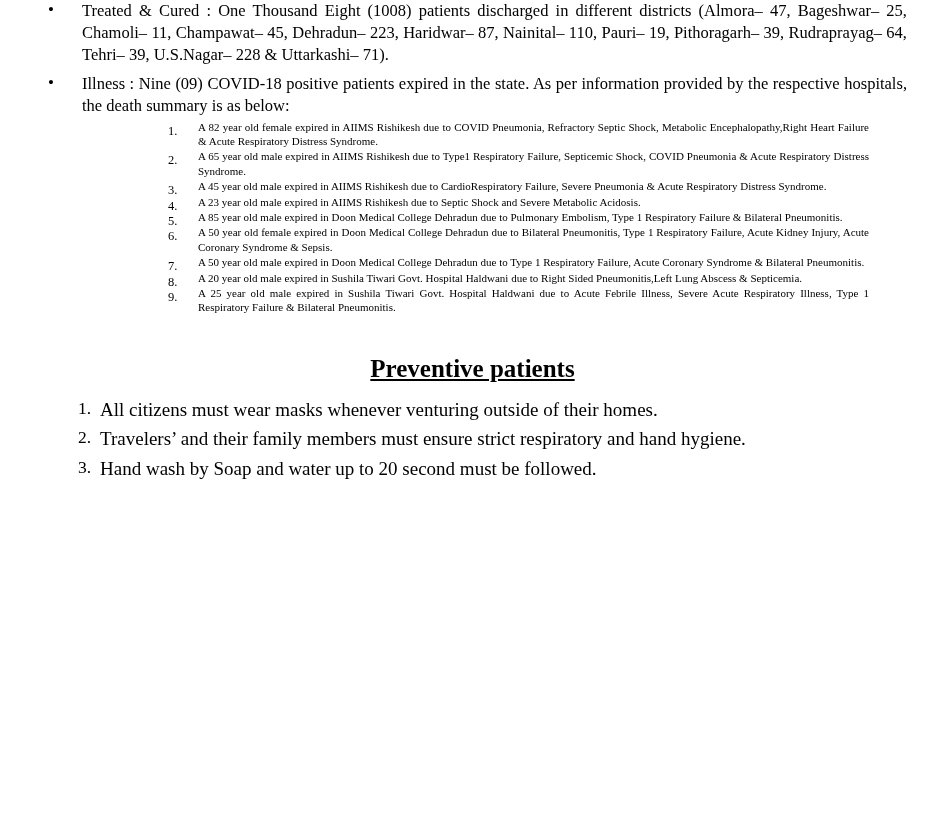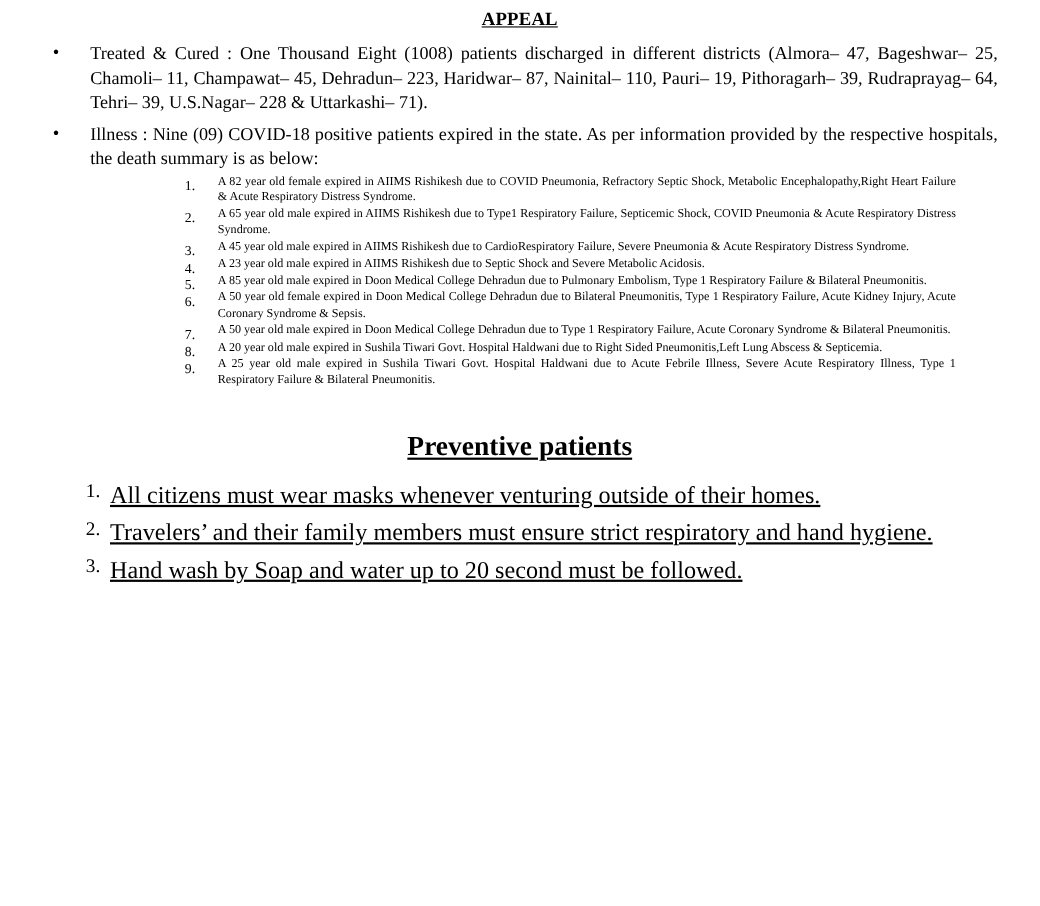--- a/index.html
+++ b/index.html
@@ -96,39 +96,37 @@
   }
   ol.measures {
     list-style: none;
     counter-reset: mnum;
     margin: 0 38px 0 78px;
     padding: 0;
   }
   ol.measures > li {
     counter-increment: mnum;
     position: relative;
-    font-size: 22px;
+    font-size: 19px;
     line-height: 1.55;
     padding-left: 22px;
-    text-decoration: underline;
   }
   ol.measures > li::before {
     content: counter(mnum) ".";
     position: absolute;
     left: 0;
     top: 0;
     font-size: 17.5px;
   }
 </style>
 </head>
 <body>
 
 <div class="page">
 
-  <div class="appeal-title">APPEAL</div>
 
 
 
   <ul class="bullets">
     <li><b>Treated &amp; Cured :</b><span> One Thousand Eight (1008) patients discharged in different districts (Almora– 47, Bageshwar– 25, Chamoli– 11, Champawat– 45, Dehradun– 223, Haridwar– 87, Nainital– 110, Pauri– 19, Pithoragarh– 39, Rudraprayag– 64, Tehri– 39, U.S.Nagar– 228 &amp; Uttarkashi– 71).</span></li>
     <li><b>Illness :</b><span> Nine (09) COVID-18 positive patients expired in the state. As per information provided by the respective hospitals, the death summary is as below:</span>
       <ol class="deaths">
         <li>A 82 year old female expired in AIIMS Rishikesh due to COVID Pneumonia, Refractory Septic Shock, Metabolic Encephalopathy,Right Heart Failure &amp; Acute Respiratory Distress Syndrome.</li>
         <li>A 65 year old male expired in AIIMS Rishikesh due to Type1 Respiratory Failure, Septicemic Shock, COVID Pneumonia &amp; Acute Respiratory Distress Syndrome.</li>
         <li>A 45 year old male expired in AIIMS Rishikesh due to CardioRespiratory Failure, Severe Pneumonia &amp; Acute Respiratory Distress Syndrome.</li>

